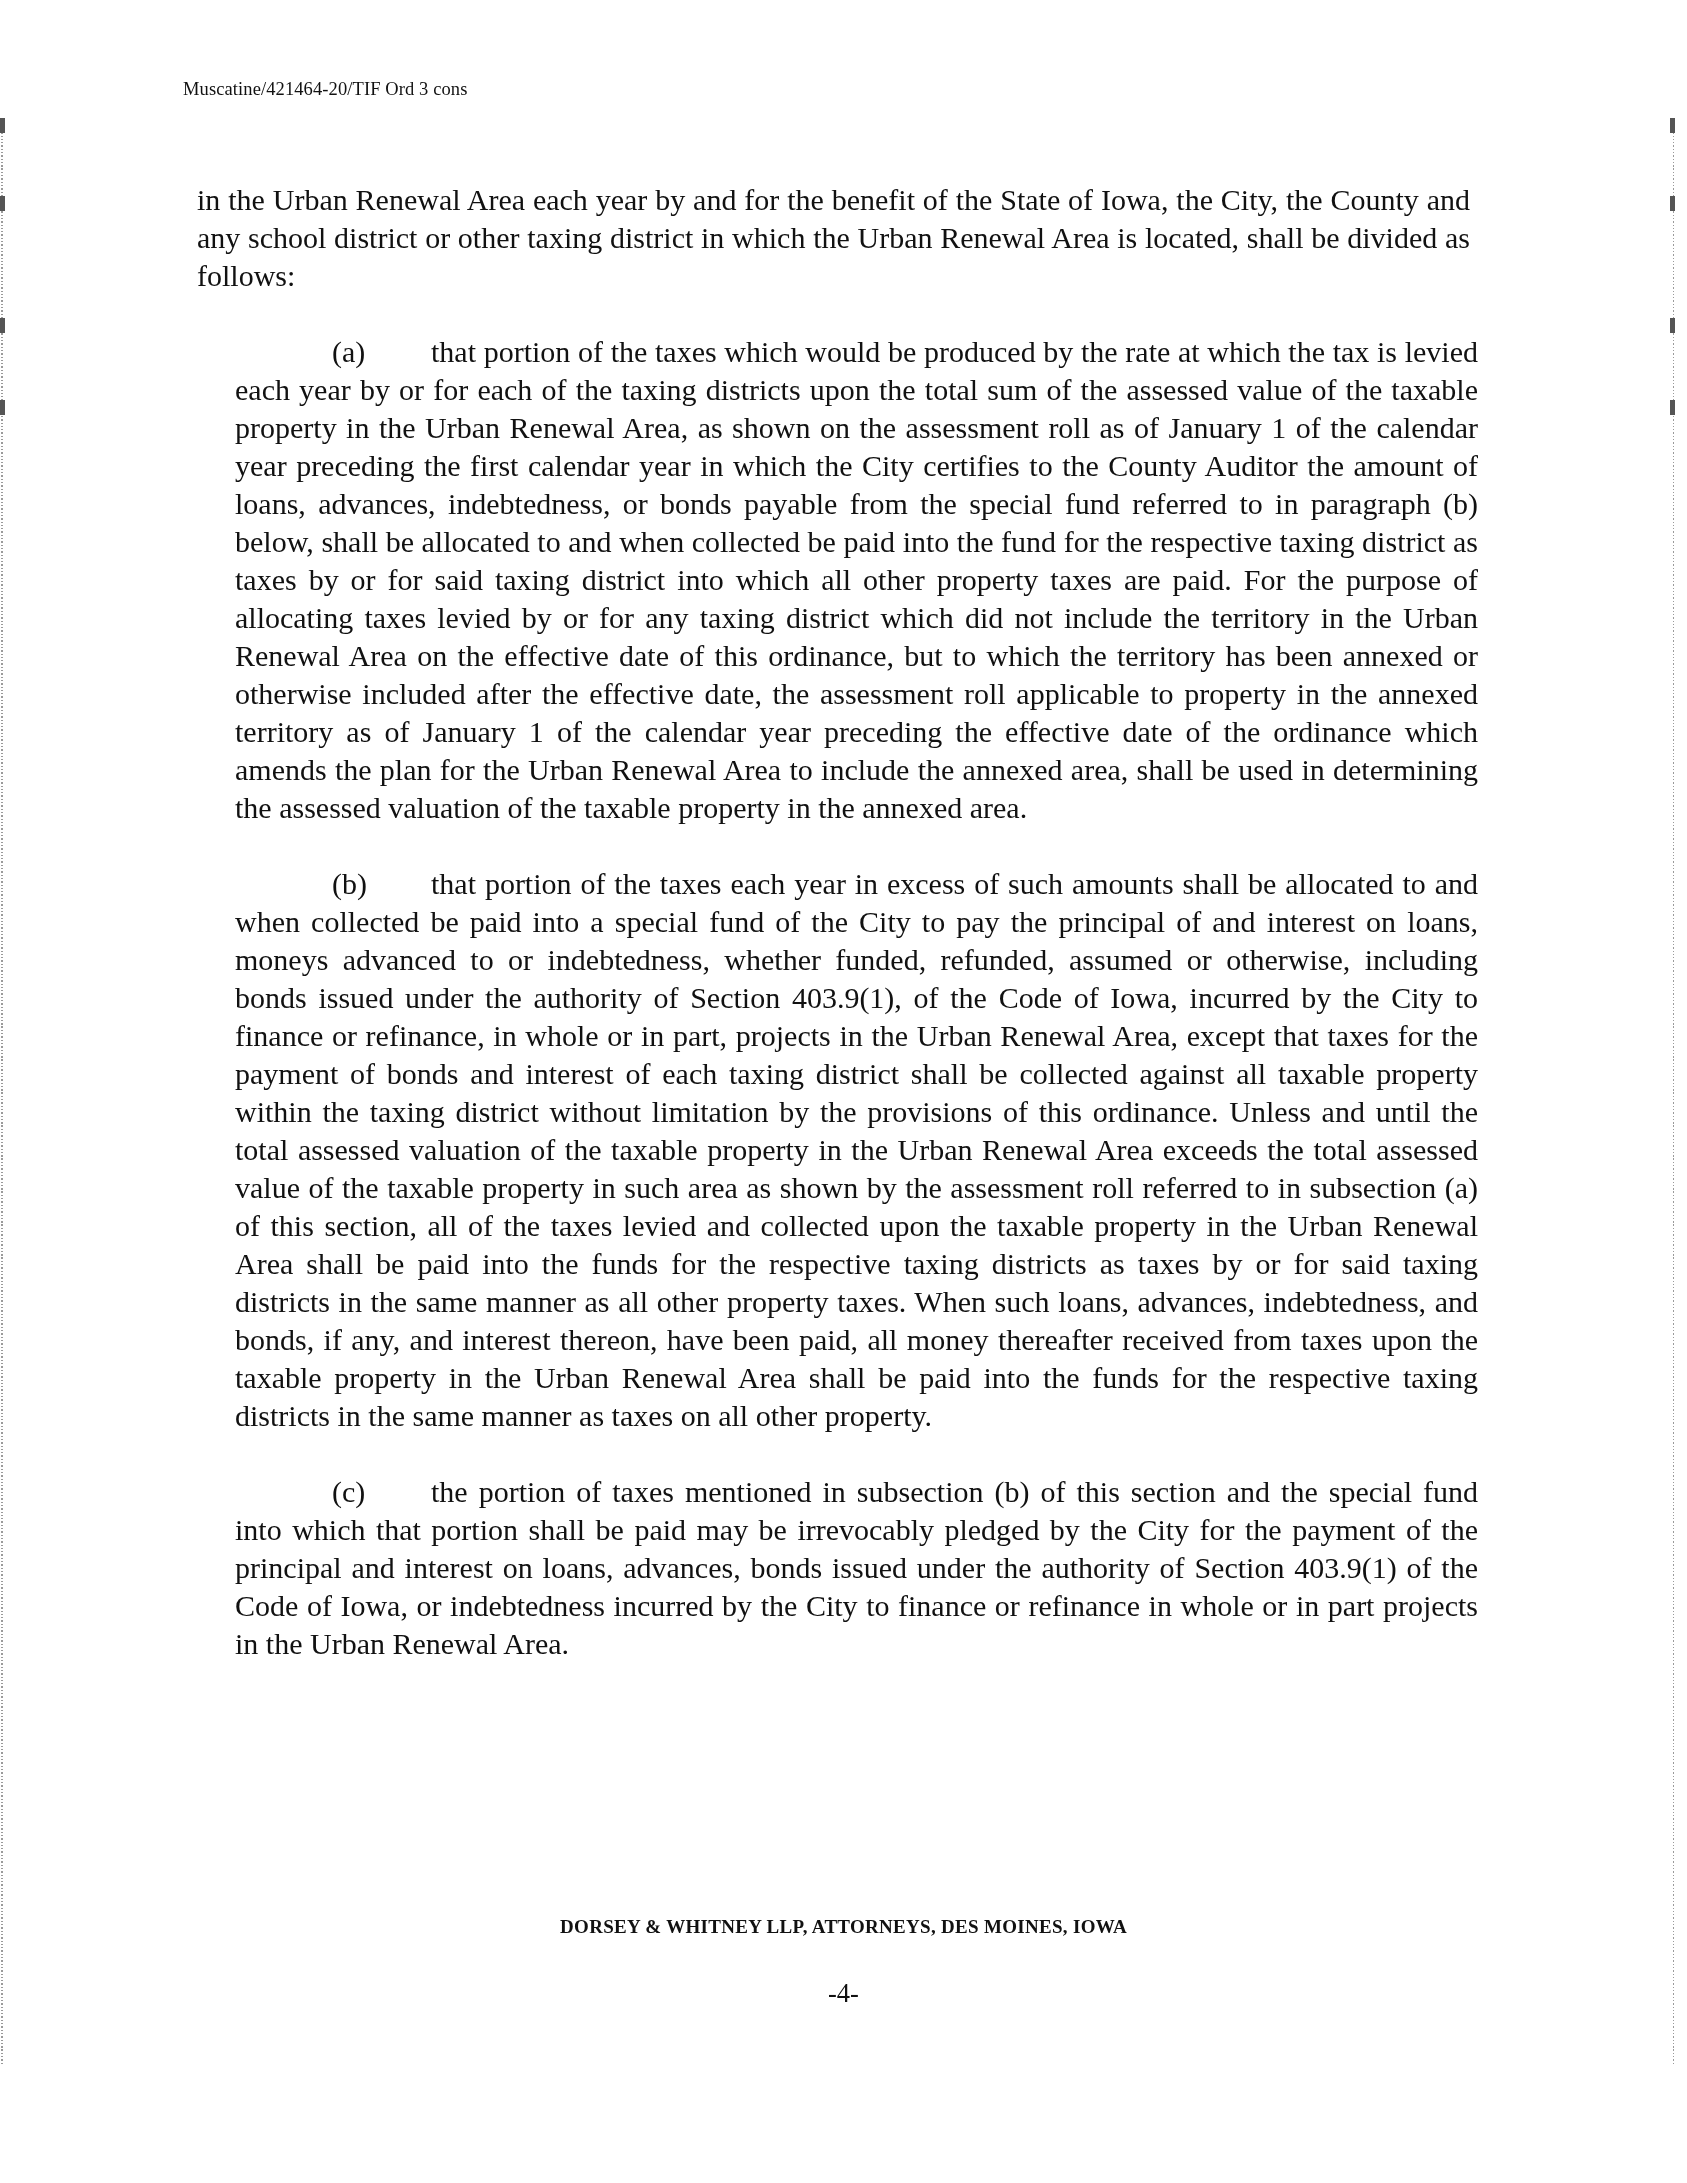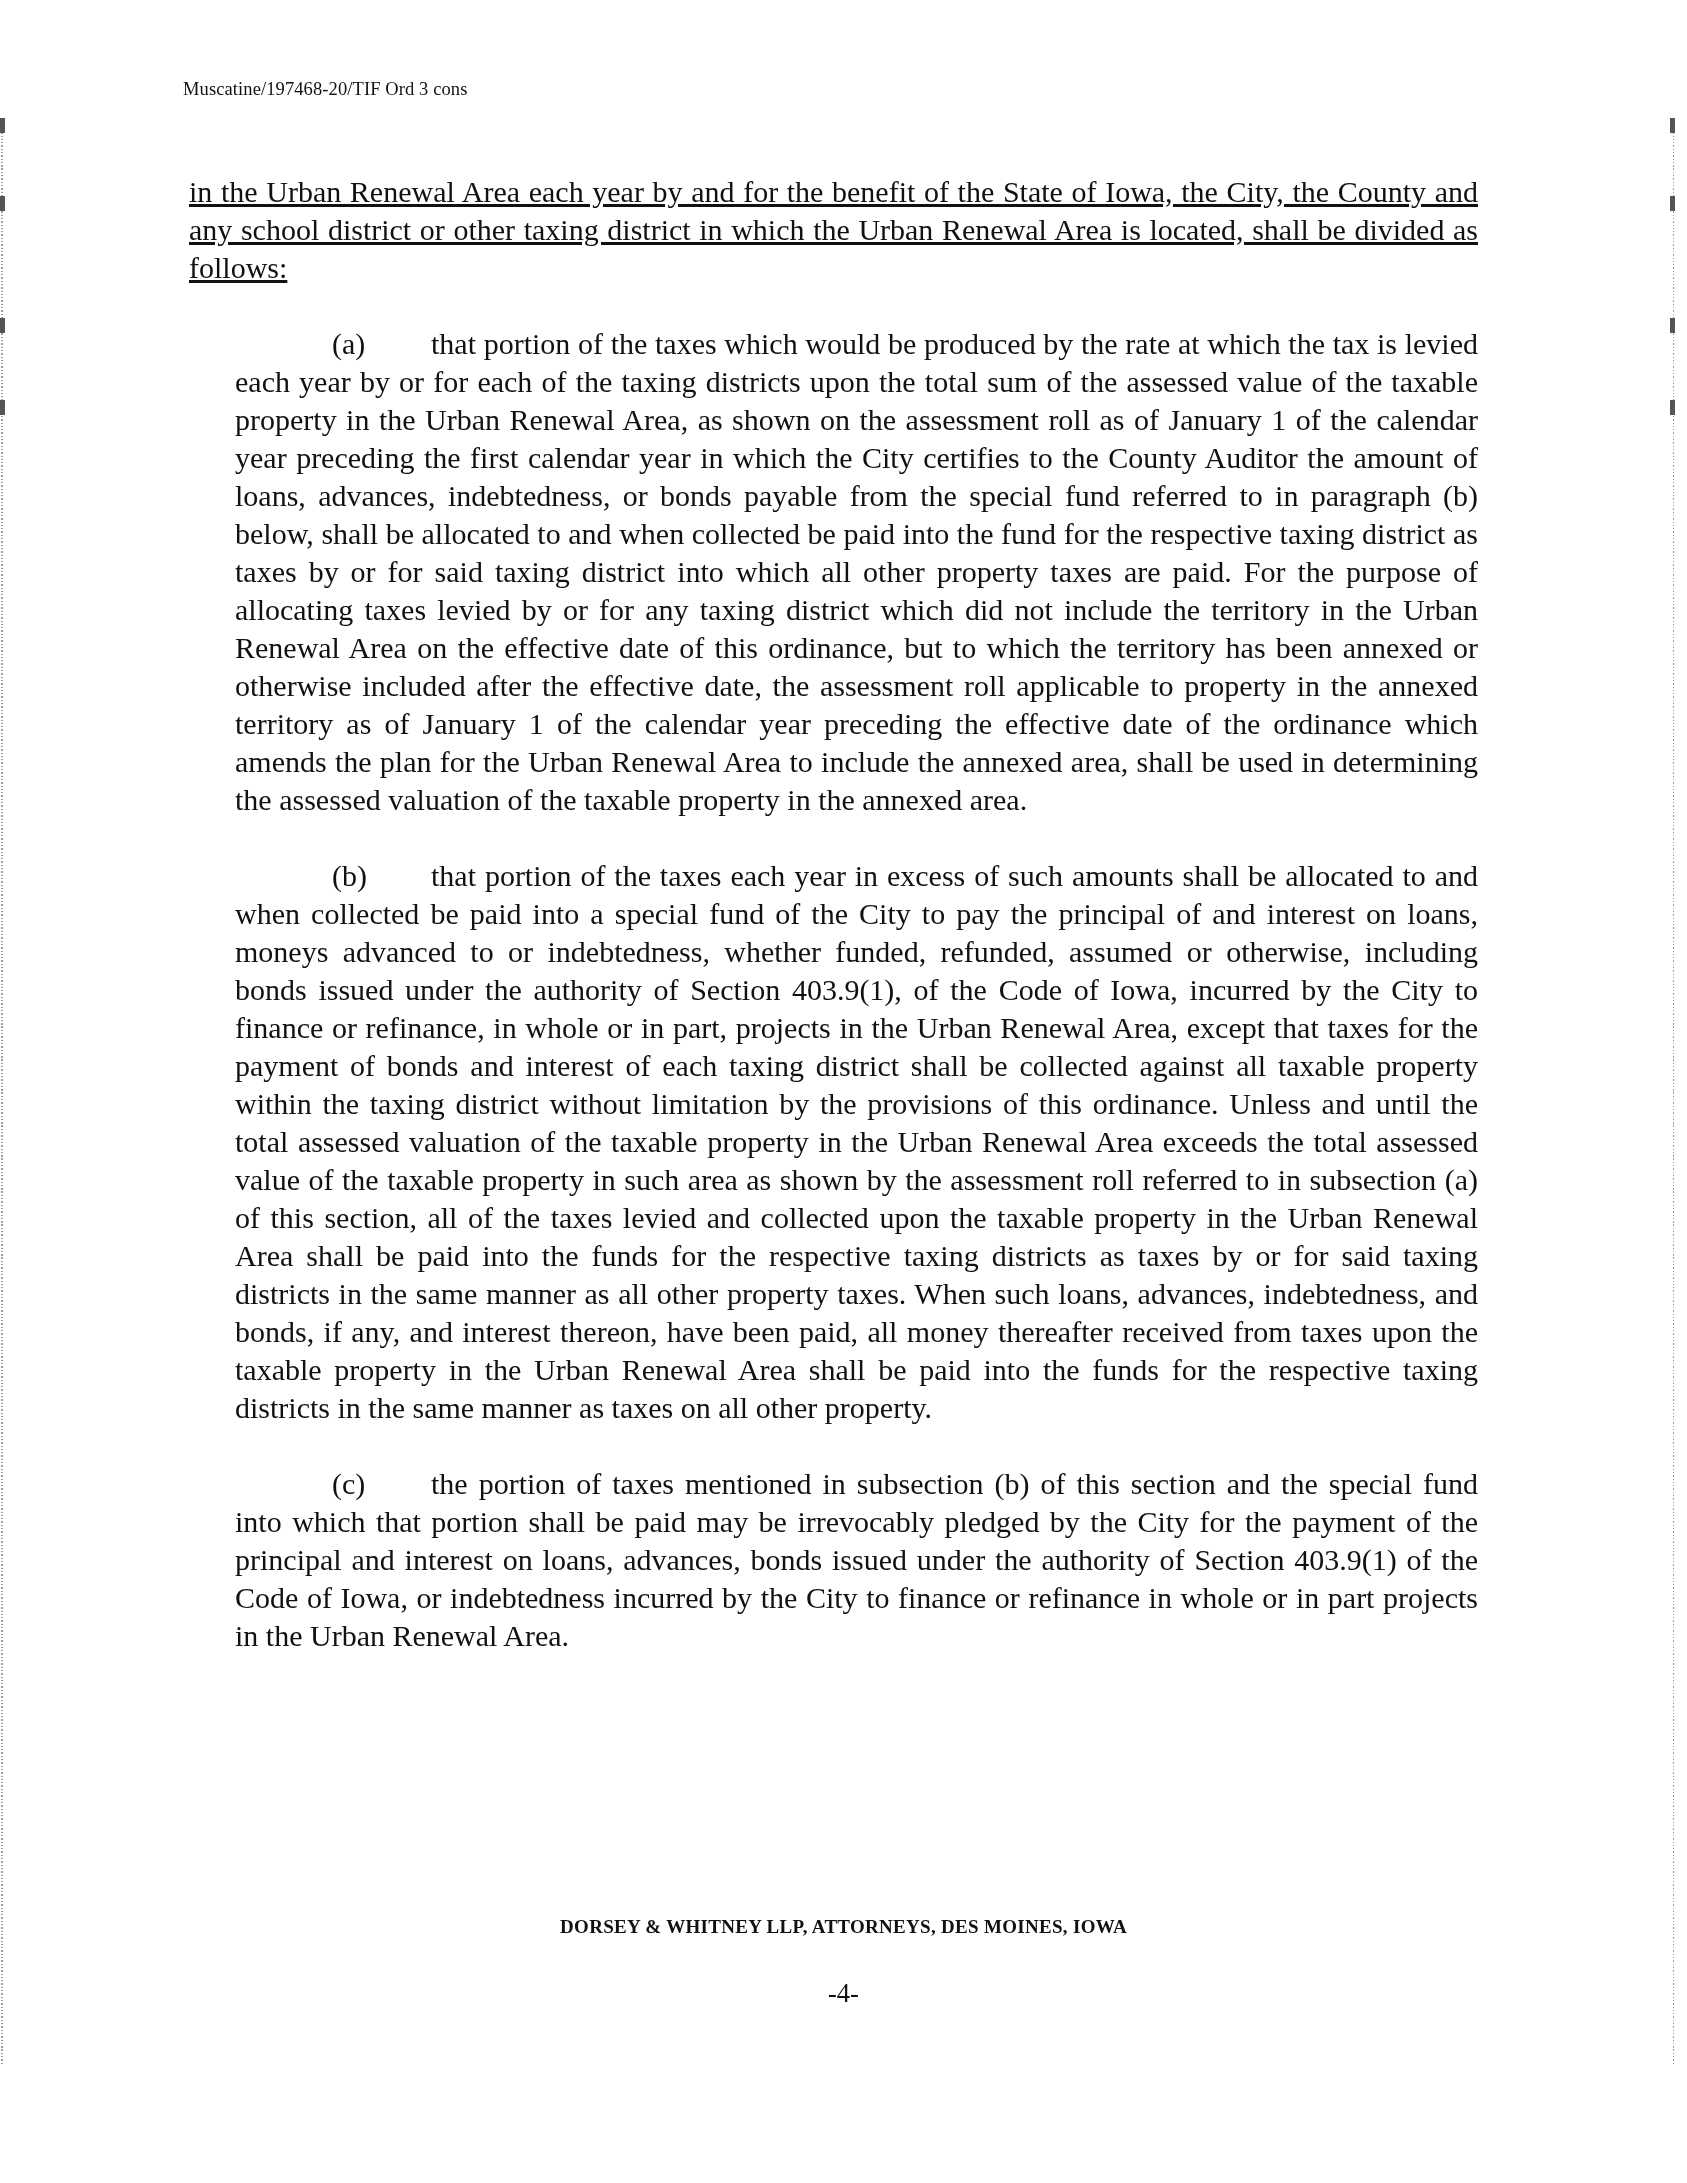--- a/index.html
+++ b/index.html
@@ -5,21 +5,21 @@
   html, body { margin: 0; padding: 0; background: #ffffff; }
   body { width: 1687px; height: 2183px; position: relative; overflow: hidden;
          font-family: "Liberation Serif", "DejaVu Serif", serif; color: #111111; }
   .margin-line { position: absolute; top: 119px; bottom: 119px; width: 1.3px;
          background: repeating-linear-gradient(to bottom, #9a9a9a 0 1.3px, transparent 1.3px 3.3px); }
   .margin-line.left { left: 1.3px; }
   .margin-line.right { right: 13.2px; }
   .margin-mark { position: absolute; width: 5.3px; height: 14.6px; background: #555; }
   .header-ref { position: absolute; left: 183px; top: 79px; font-size: 18.5px; letter-spacing: 0.1px; }
   .body { position: absolute; left: 189px; width: 1289px; top: 173px; font-size: 30px; line-height: 38px; }
-  .para { text-align: justify; margin: 0; text-decoration: underline; }
+  .para { text-align: justify; margin: 8px; }
   .para.lead { margin-bottom: 38px; }
   .sub { margin-left: 46px; margin-bottom: 38px; text-align: justify; }
   .sub .label { display: inline-block; width: 99px; margin-left: 97px; }
   .footer { position: absolute; left: 0; right: 0; text-align: center; }
   .page-number { top: 1978px; font-size: 26.5px; }
   .firm { top: 1916px; font-size: 19px; font-weight: bold; letter-spacing: 0.3px; }
 </style>
 </head>
 <body>
 
@@ -27,21 +27,21 @@
 <div class="margin-line right"></div>
 <div class="margin-mark" style="left:0;top:118px;"></div>
 <div class="margin-mark" style="left:0;top:196px;"></div>
 <div class="margin-mark" style="left:0;top:318px;"></div>
 <div class="margin-mark" style="left:0;top:400px;"></div>
 <div class="margin-mark" style="right:12px;top:118px;"></div>
 <div class="margin-mark" style="right:12px;top:196px;"></div>
 <div class="margin-mark" style="right:12px;top:318px;"></div>
 <div class="margin-mark" style="right:12px;top:400px;"></div>
 
-<div class="header-ref">Muscatine/197468-20/TIF Ord 3 cons</div>
+<div class="header-ref">Muscatine/421464-20/TIF Ord 3 cons</div>
 
 <div class="body">
   <p class="para lead">in the Urban Renewal Area each year by and for the benefit of the State of Iowa, the City, the County and any school district or other taxing district in which the Urban Renewal Area is located, shall be divided as follows:</p>
 
   <p class="sub">
     <span class="label">(a)</span><span>that portion of the taxes which would be produced by the rate at which the tax is levied each year by or for each of the taxing districts upon the total sum of the assessed value of the taxable property in the Urban Renewal Area, as shown on the assessment roll as of January 1 of the calendar year preceding the first calendar year in which the City certifies to the County Auditor the amount of loans, advances, indebtedness, or bonds payable from the special fund referred to in paragraph (b) below, shall be allocated to and when collected be paid into the fund for the respective taxing district as taxes by or for said taxing district into which all other property taxes are paid. For the purpose of allocating taxes levied by or for any taxing district which did not include the territory in the Urban Renewal Area on the effective date of this ordinance, but to which the territory has been annexed or otherwise included after the effective date, the assessment roll applicable to property in the annexed territory as of January 1 of the calendar year preceding the effective date of the ordinance which amends the plan for the Urban Renewal Area to include the annexed area, shall be used in determining the assessed valuation of the taxable property in the annexed area.</span>
   </p>
 
   <p class="sub">
     <span class="label">(b)</span><span>that portion of the taxes each year in excess of such amounts shall be allocated to and when collected be paid into a special fund of the City to pay the principal of and interest on loans, moneys advanced to or indebtedness, whether funded, refunded, assumed or otherwise, including bonds issued under the authority of Section 403.9(1), of the Code of Iowa, incurred by the City to finance or refinance, in whole or in part, projects in the Urban Renewal Area, except that taxes for the payment of bonds and interest of each taxing district shall be collected against all taxable property within the taxing district without limitation by the provisions of this ordinance.  Unless and until the total assessed valuation of the taxable property in the Urban Renewal Area exceeds the total assessed value of the taxable property in such area as shown by the assessment roll referred to in subsection (a) of this section, all of the taxes levied and collected upon the taxable property in the Urban Renewal Area shall be paid into the funds for the respective taxing districts as taxes by or for said taxing districts in the same manner as all other property taxes.  When such loans, advances, indebtedness, and bonds, if any, and interest thereon, have been paid, all money thereafter received from taxes upon the taxable property in the Urban Renewal Area shall be paid into the funds for the respective taxing districts in the same manner as taxes on all other property.</span>

